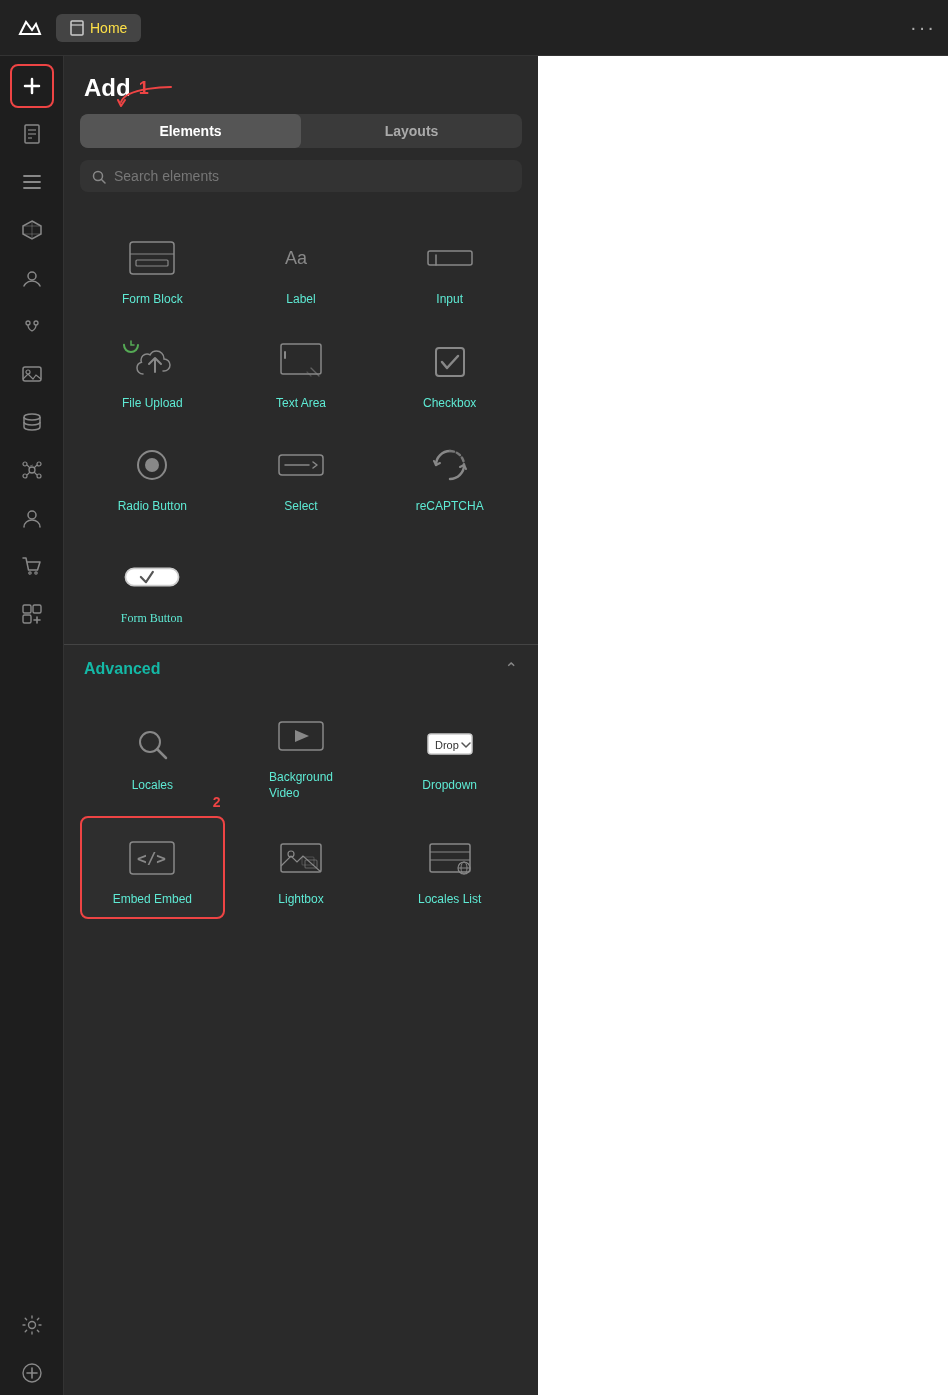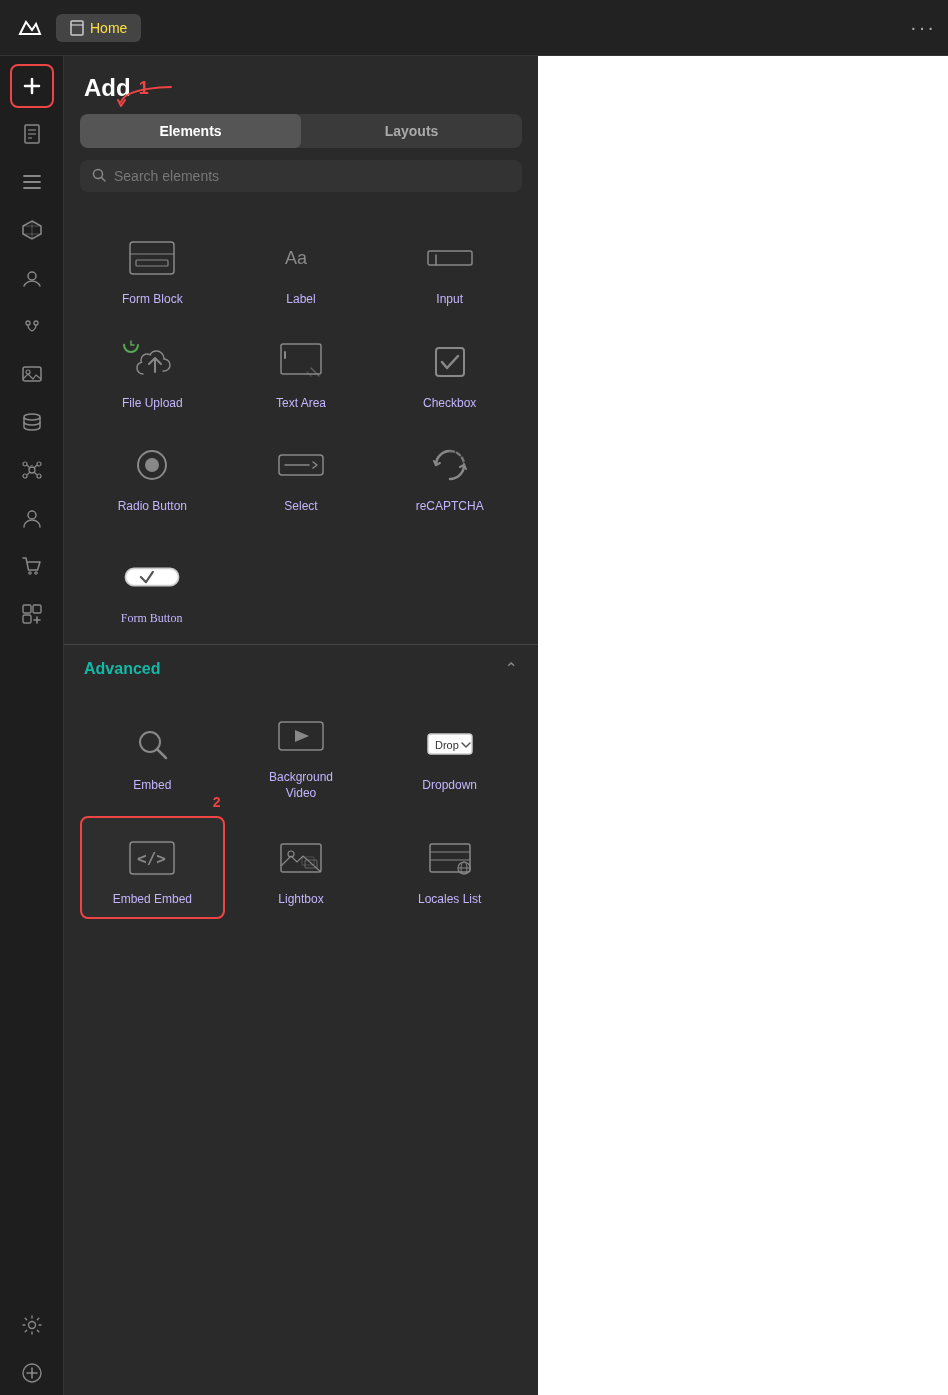--- a/index.html
+++ b/index.html
@@ -132,21 +132,21 @@
     .tab-btn.active {
       background: #555;
       color: #fff;
     }
 
     
     .search-box {
       margin: 0 16px 18px 16px;
       background: #333;
       border-radius: 8px;
-      display: flex; align-items: flex-start;
+      display: flex; align-items: flex-end;
       padding: 8px 12px;
       gap: 8px;
     }
     .search-icon-inline { color: #888; font-size: 14px; }
     .search-input {
       background: transparent; border: none; outline: none;
       color: #ccc; font-size: 14px; flex: 1;
     }
     .search-input::placeholder { color: #777; }
 
@@ -169,21 +169,21 @@
       border-radius: 8px;
       cursor: pointer;
       gap: 8px;
       background: transparent;
     }
     .element-item.highlighted {
       border: 2px solid #e44;
       background: #2e2e2e;
     }
     .element-label {
-      font-size: 12px; color: #c4b5fd; text-align: center; line-height: 1.3;
+      font-size: 12px; color: #5eead4; text-align: left; line-height: 1.3;
     }
     .element-icon-wrap {
       display: flex; align-items: center; justify-content: center;
       width: 60px; height: 52px;
     }
 
     
     svg { display: block; }
 
     
@@ -501,21 +501,21 @@
 
   <div class="elements-grid">
 
     <div class="element-item" style="position:relative;">
       <div class="element-icon-wrap">
         <svg width="44" height="44" viewBox="0 0 44 44" fill="none">
           <circle cx="20" cy="20" r="10" stroke="#888" stroke-width="2" fill="none"></circle>
           <line x1="27" y1="27" x2="36" y2="36" stroke="#888" stroke-width="2.5" stroke-linecap="round"></line>
         </svg>
       </div>
-      <span class="element-label">Embed</span>
+      <span class="element-label">Locales</span>
       <span class="step2-badge">2</span>
     </div>
 
     <div class="element-item">
       <div class="element-icon-wrap">
         <svg width="52" height="44" viewBox="0 0 52 44" fill="none">
           <rect x="4" y="8" width="44" height="28" rx="3" stroke="#888" stroke-width="1.5" fill="none" fill-opacity="0.15"></rect>
           <polygon points="20,16 20,28 34,22" fill="#888"></polygon>
         </svg>
       </div>

